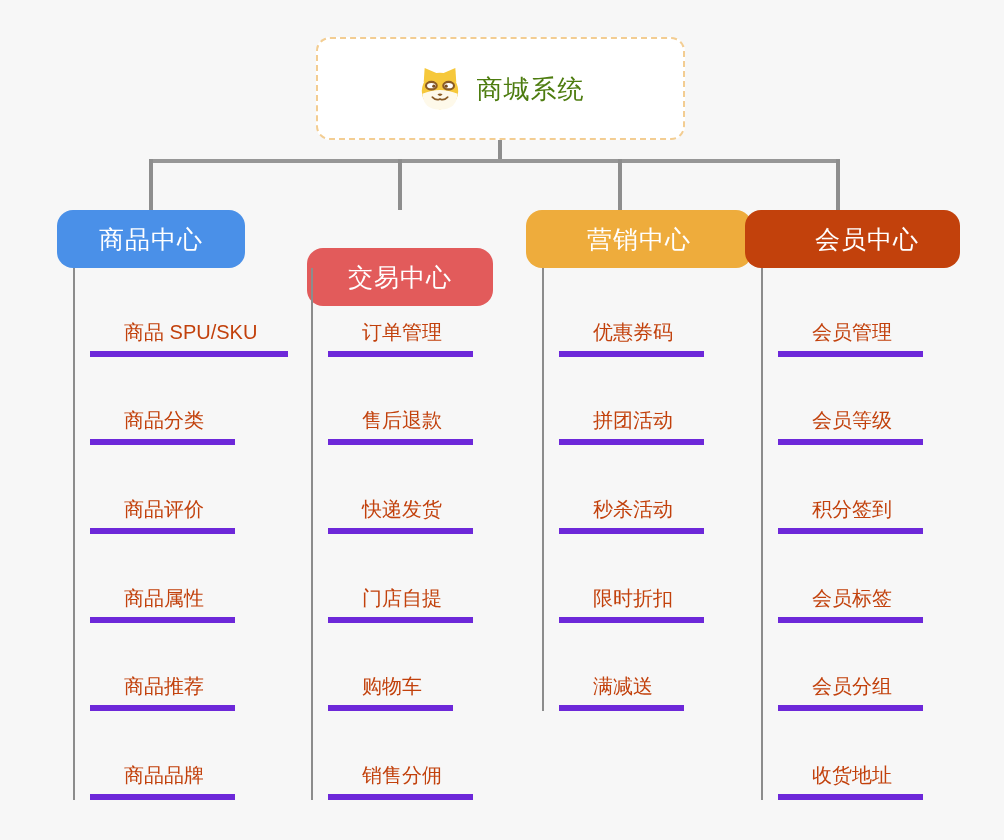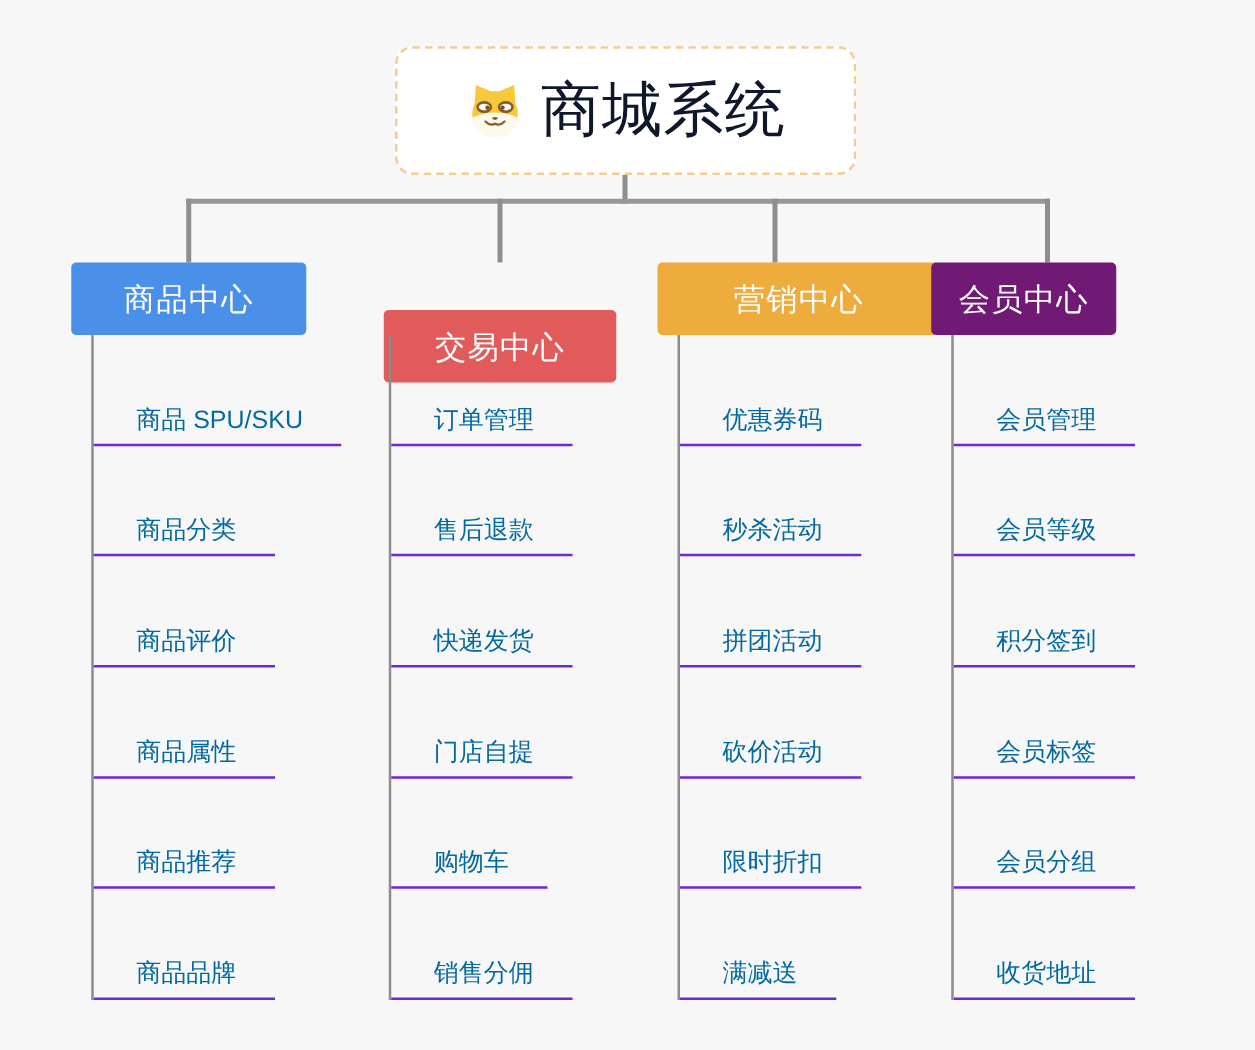--- a/index.html
+++ b/index.html
@@ -16,57 +16,58 @@
   
   .root-node{
     position:absolute;left:316px;top:37px;width:369px;height:103px;
     box-sizing:border-box;
     background:#FFFFFF;
     border:2px dashed #F3CD92;
     border-radius:14px;
     display:flex;align-items:center;justify-content:center;gap:14px;
   }
   .root-title{
-    font-size:48px;line-height:1;
-    color:#0f172a;
+    font-size:26px;line-height:1;
+    color:#4d7c0f;
     letter-spacing:1px;
     font-weight:500;
   }
   .doge{display:inline-flex;}
   
   .connector{position:absolute;background:#8E8E8E;}
   .root-stub{left:498px;top:140px;width:4px;height:23px;}
   .bus{left:149px;top:159px;width:691px;height:4px;background:#979797;}
   .drop{top:159px;width:4px;height:51px;}
   
   .branch-box{
     position:absolute;top:210px;height:58px;
-    border-radius:4px;
+    border-radius:16px;
     display:flex;align-items:center;justify-content:center;
     color:#FFFFFF;font-size:25px;font-weight:500;
     letter-spacing:1px;
     cursor:default;
   }
   
   .leaf-col{
     position:absolute;top:268px;
     border-left:2px solid #8C8C8C;
   }
   .leaf-item{
     height:88.66px;
     display:flex;align-items:flex-end;
   }
   .leaf-label{
     display:inline-block;
     white-space:nowrap;
     padding:0 31px 6px 34px;
-    border-bottom:2px solid #6d28d9;
+    border-bottom:6px solid #6d28d9;
     font-size:20px;
-    color:#0369a1;
+    color:#c2410c;
     line-height:1.3;
+    margin-left:15px;
   }
 </style>
 </head>
 <body>
 
 <div class="canvas">
 
   <div class="root-node">
     <span class="doge">
       <svg viewBox="0 0 48 48" width="46" height="46" aria-hidden="true">
@@ -133,37 +134,34 @@
           <span class="leaf-label">销售分佣</span>
         </div>
       </div>
       <div class="connector drop" style="left: 617.5px;"></div>
       <div class="branch-box" style="left: 526px; width: 226px; background: rgb(238, 172, 60);">营销中心</div>
       <div class="leaf-col" style="left: 542px; text-align: center;">
         <div class="leaf-item">
           <span class="leaf-label">优惠券码</span>
         </div>
         <div class="leaf-item">
-          <span class="leaf-label">秒杀活动</span>
-        </div>
-        <div class="leaf-item">
           <span class="leaf-label">拼团活动</span>
         </div>
         <div class="leaf-item">
-          <span class="leaf-label">砍价活动</span>
+          <span class="leaf-label">秒杀活动</span>
         </div>
         <div class="leaf-item">
           <span class="leaf-label">限时折扣</span>
         </div>
         <div class="leaf-item">
           <span class="leaf-label">满减送</span>
         </div>
       </div>
       <div class="connector drop" style="left: 836px;"></div>
-      <div class="branch-box" style="left: 745px; width: 148px; background: #701a75;">会员中心</div>
+      <div class="branch-box" style="left: 745px; width: 186px; background: #c2410c; padding-left: 29px;">会员中心</div>
       <div class="leaf-col" style="left: 761px;">
         <div class="leaf-item">
           <span class="leaf-label">会员管理</span>
         </div>
         <div class="leaf-item">
           <span class="leaf-label">会员等级</span>
         </div>
         <div class="leaf-item">
           <span class="leaf-label">积分签到</span>
         </div>

